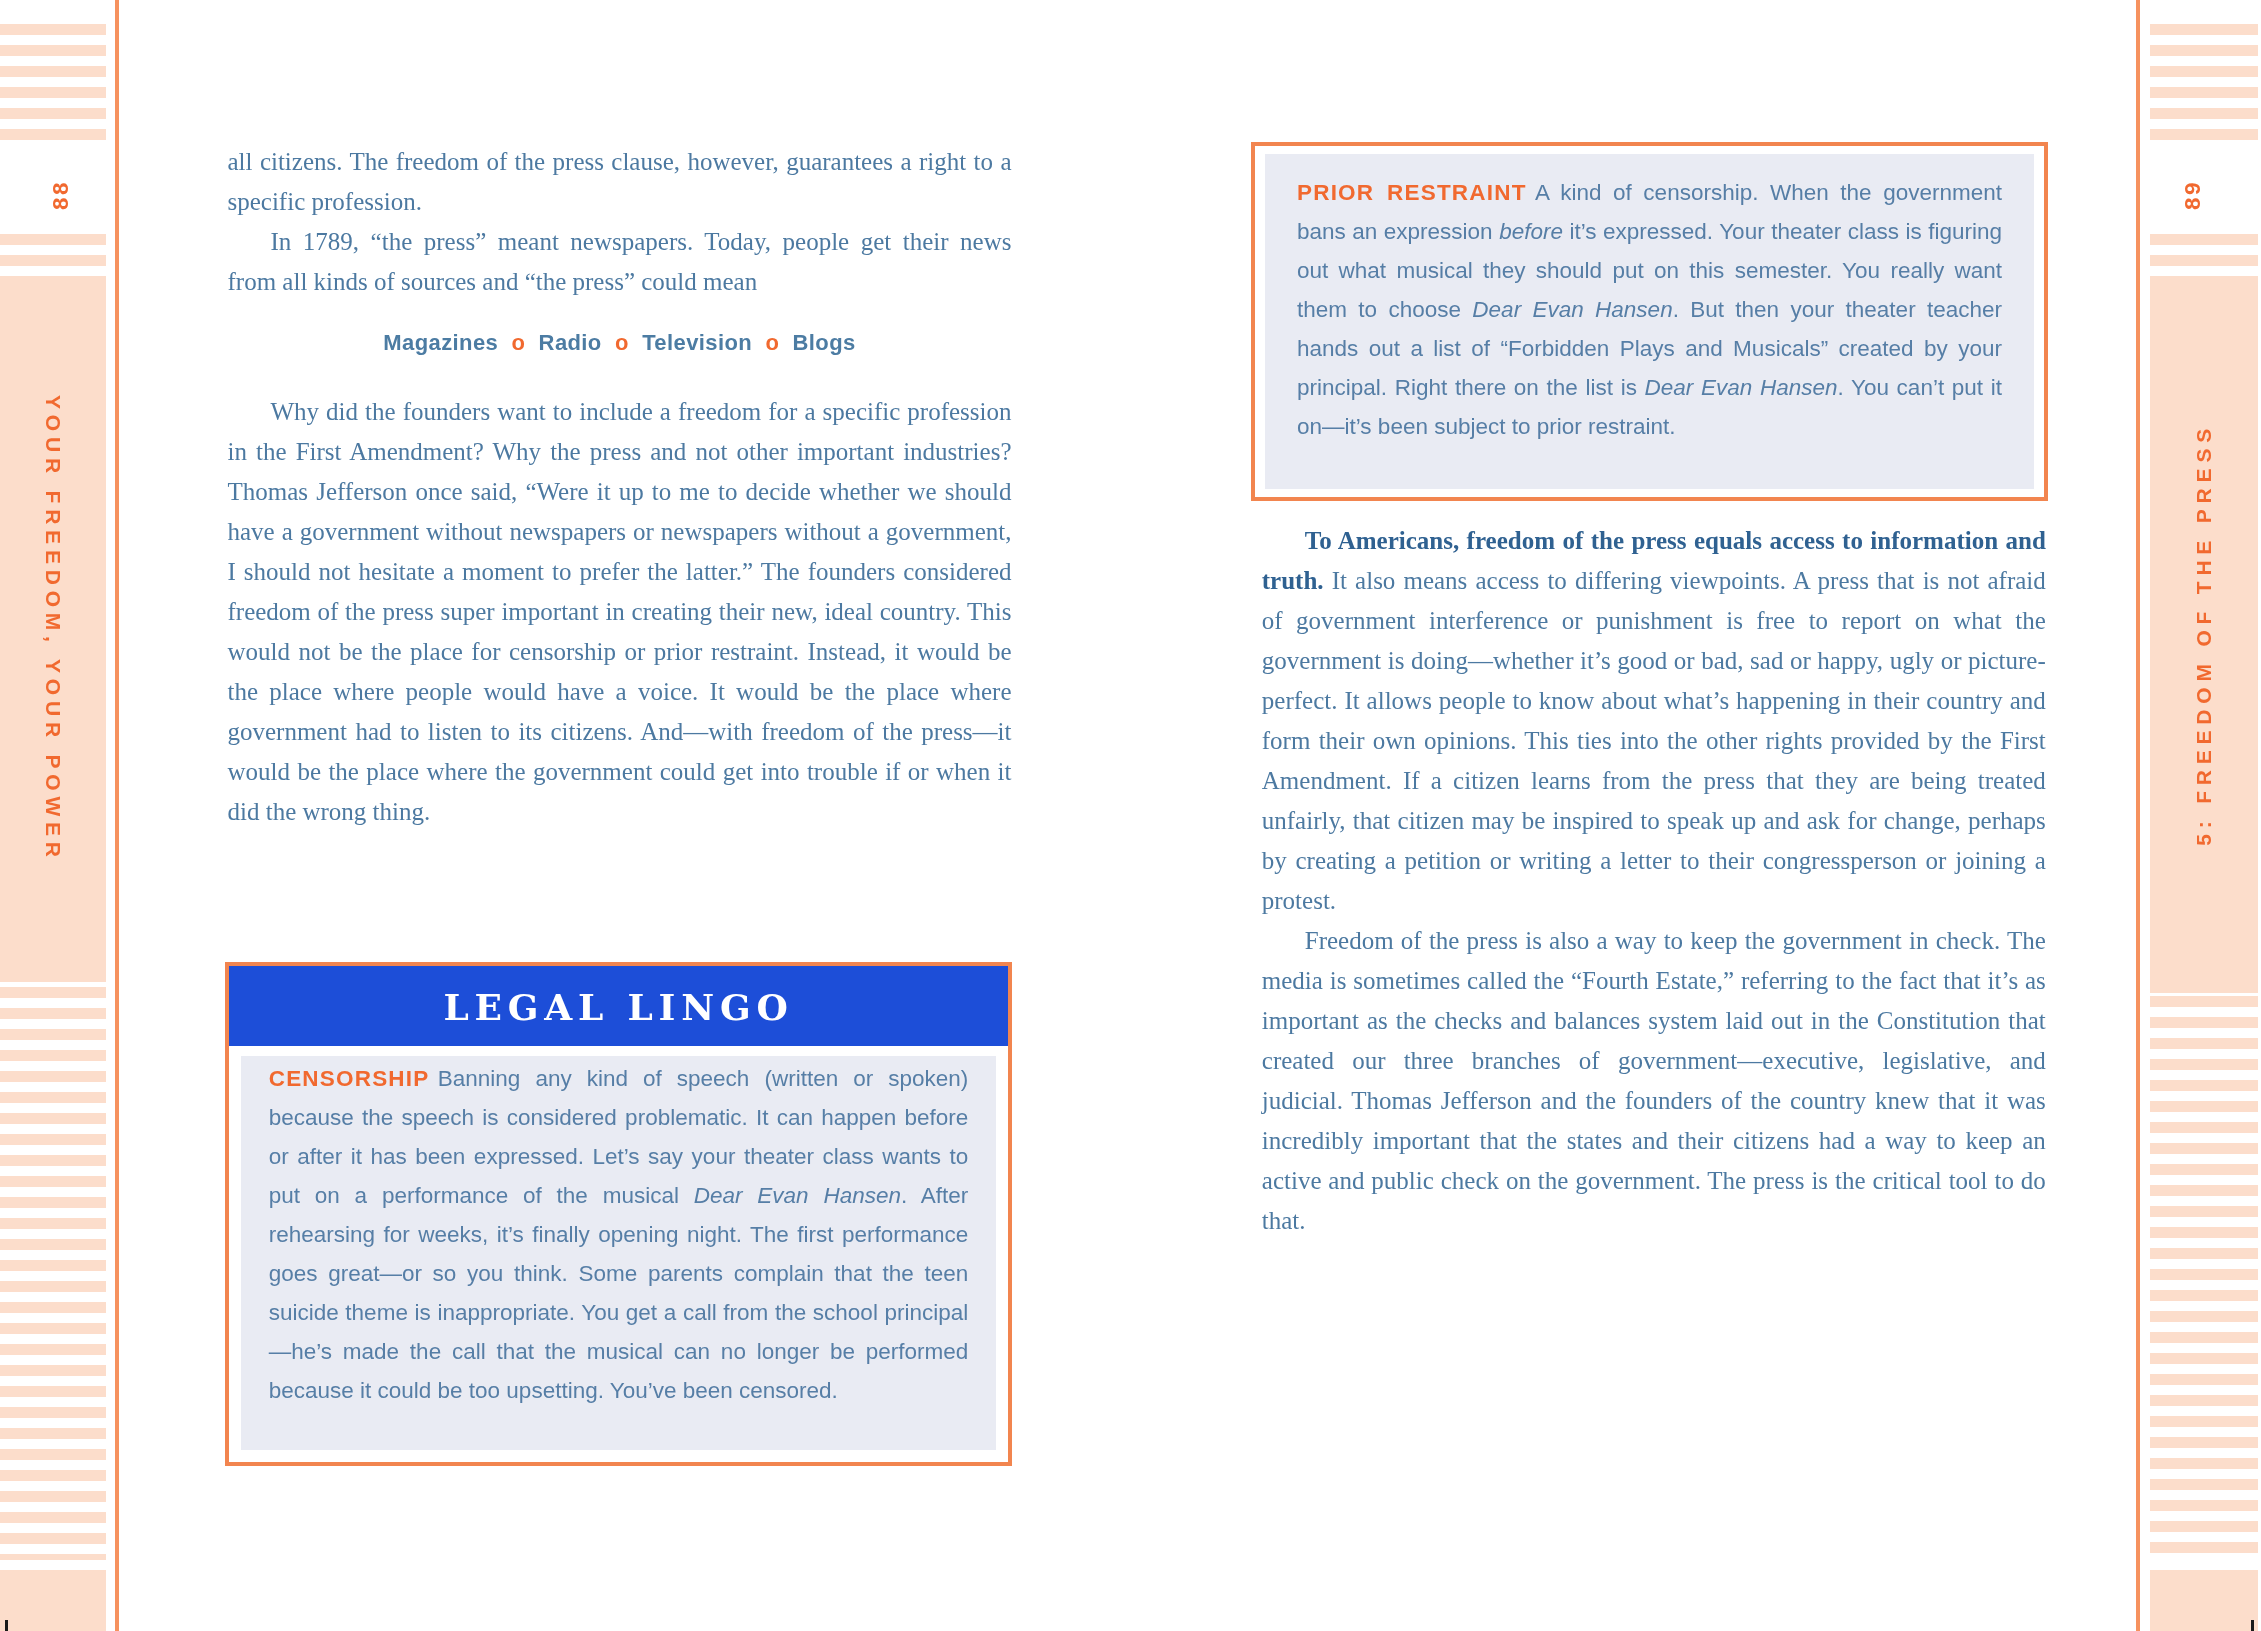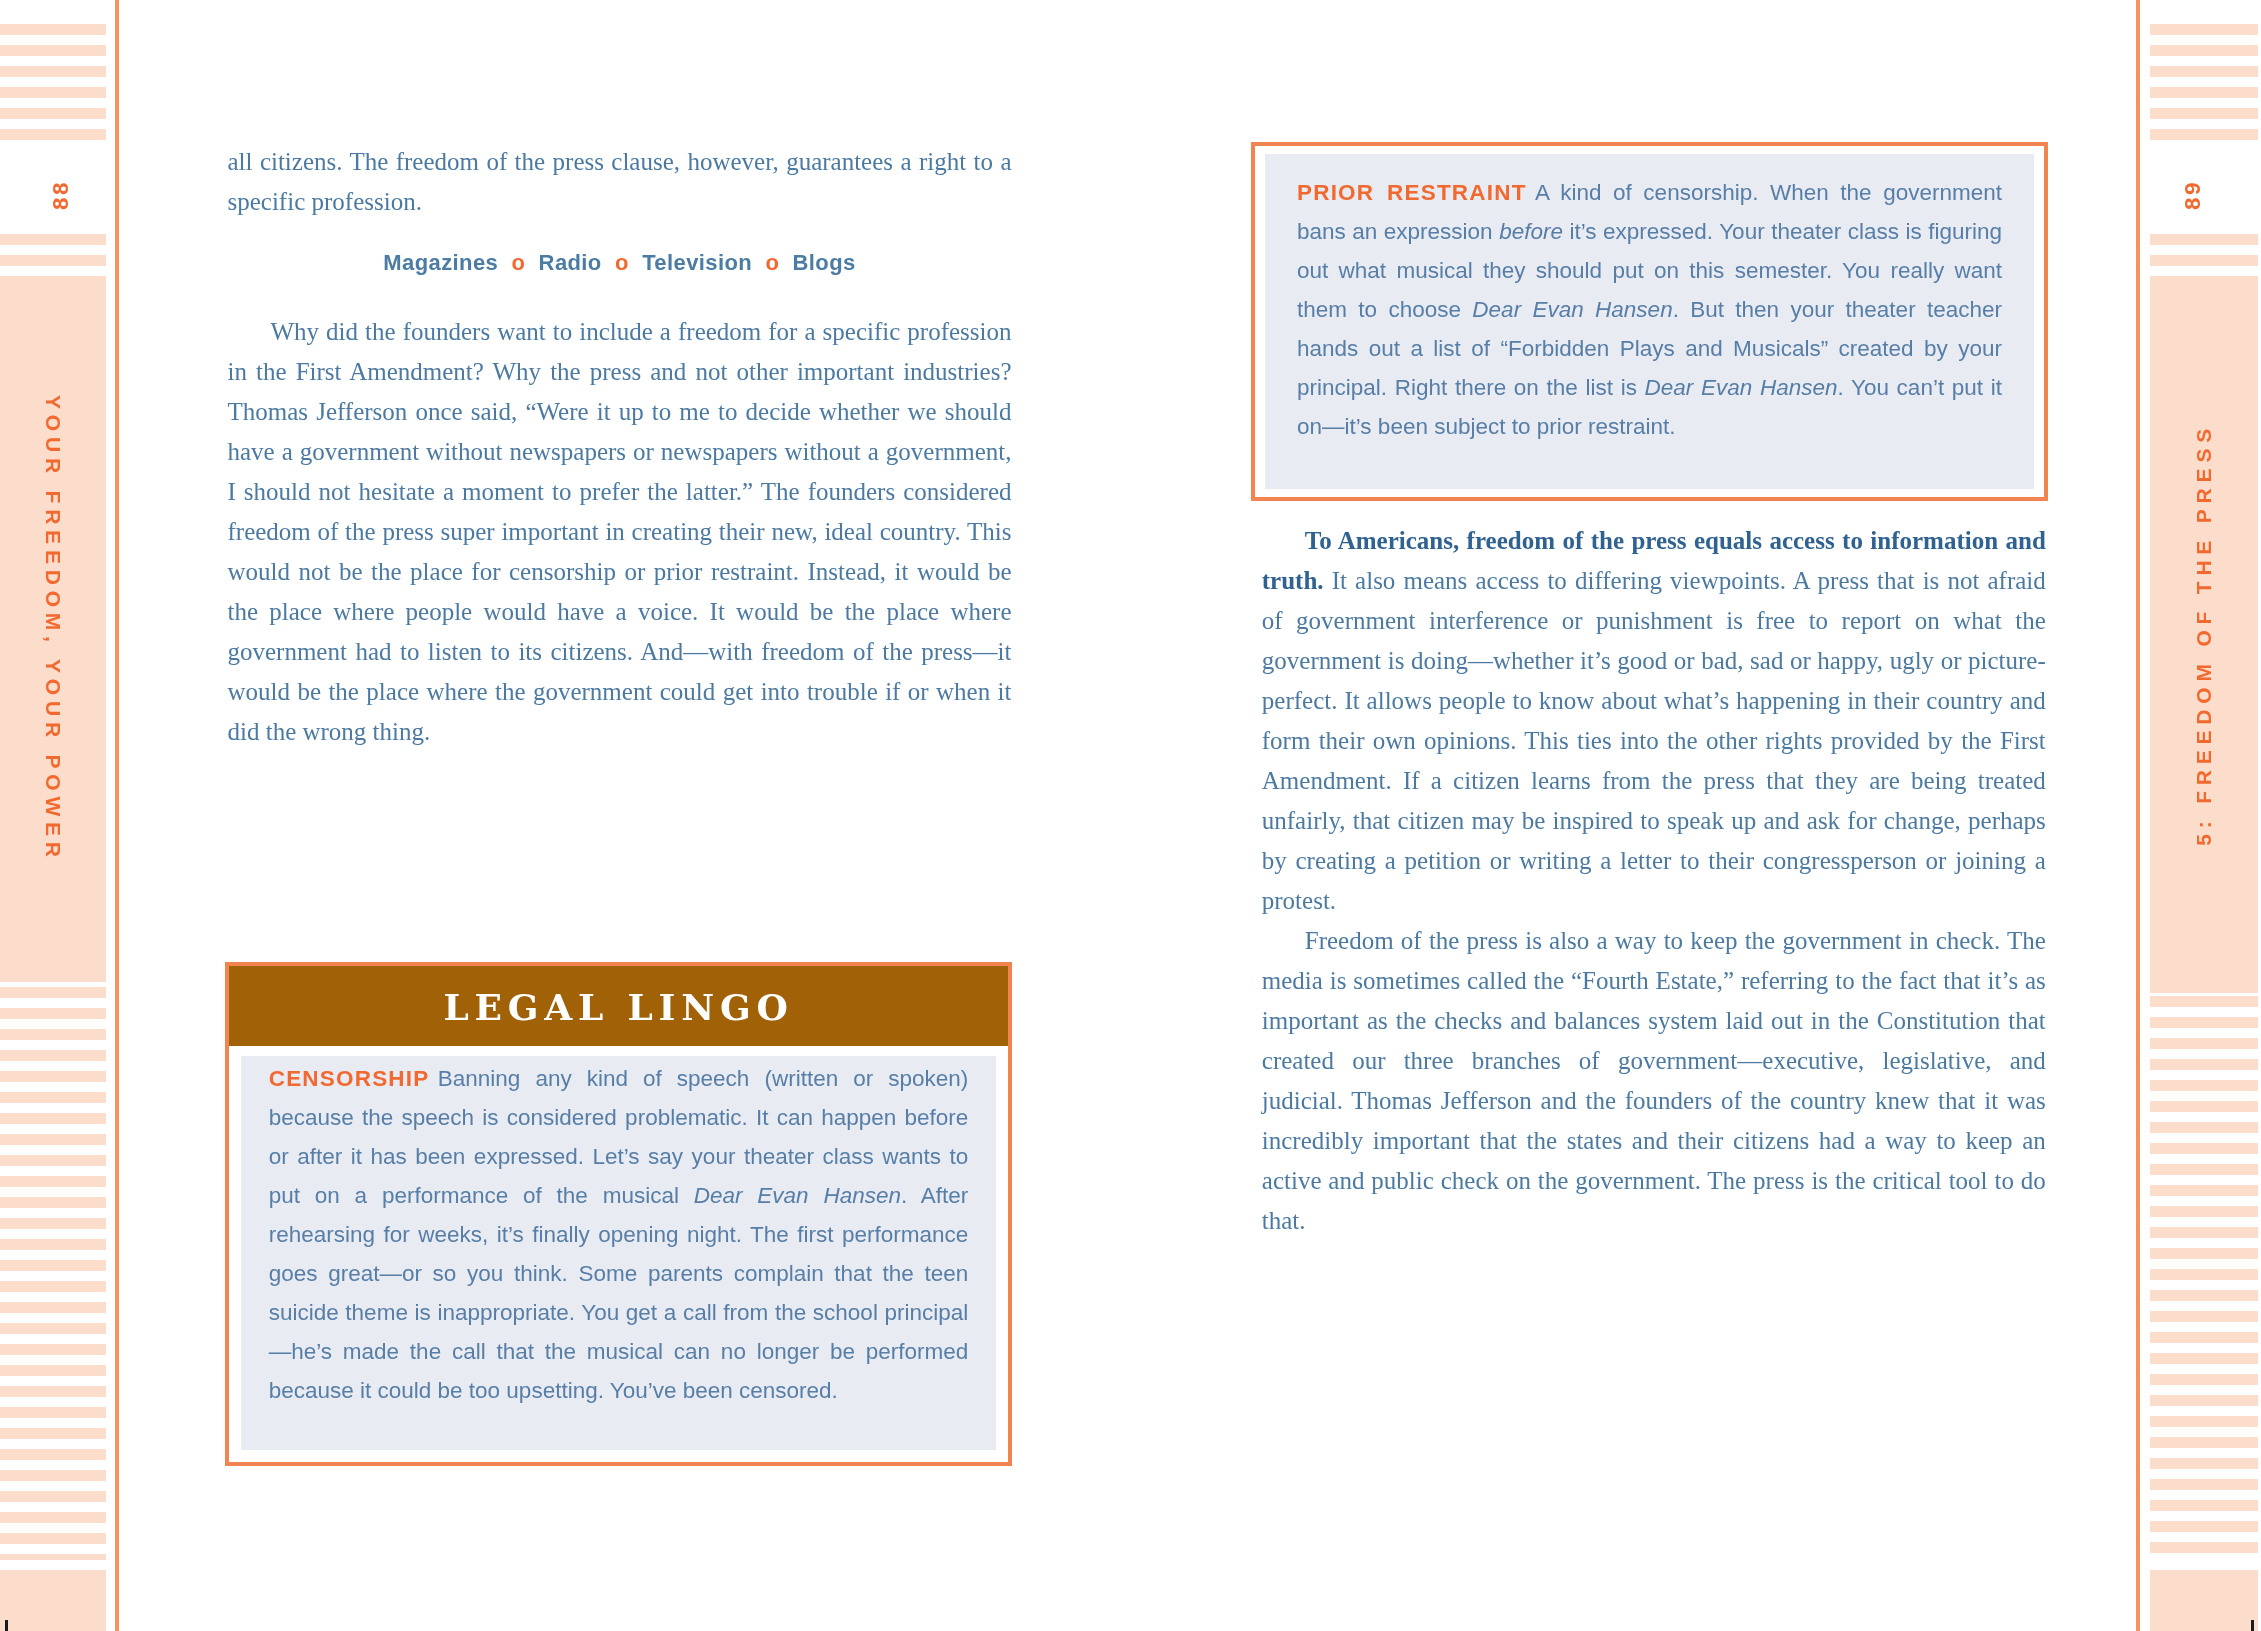--- a/index.html
+++ b/index.html
@@ -33,21 +33,21 @@
   .em{font-style:italic;}
   
   .media-list{
     margin:21.7px 0 30px;text-align:center;font-family:"Liberation Sans",sans-serif;
     font-weight:bold;font-size:22px;line-height:38px;color:#4C7CA3;letter-spacing:0.4px;
   }
   .media-bullet{color:#F1692F;margin:0 13.3px;}
   
   .def-box{position:absolute;border:4.2px solid #F2854F;background:#ffffff;box-sizing:border-box;}
   .lingo-header{
-    height:80px;background:#a16207;color:#ffffff;text-align:center;
+    height:80px;background:#1d4ed8;color:#ffffff;text-align:center;
     font-family:"DejaVu Serif",serif;font-weight:bold;font-size:36px;
     letter-spacing:5.8px;line-height:82px;
   }
   .panel{
     background:#E9EBF3;color:#567EA6;font-family:"Liberation Sans",sans-serif;
     font-size:22.5px;line-height:39px;text-align:justify;
   }
   .lingo-panel{margin:10px 11.7px 11.7px;padding:3px 28px;min-height:388px;}
   .prior-panel{margin:8.3px 10px;padding:18.3px 32px 13.3px;min-height:303px;}
   .term{font-weight:bold;color:#F1692F;letter-spacing:1.2px;margin-right:8.3px;}
@@ -76,20 +76,21 @@
   </div>
 <div class="stripe-seg" style="left:2150px;top:996px;width:108px;height:564px;"></div>
 <div class="solid-block" style="left:2150px;top:1570px;width:108px;height:62px;"></div>
 <div class="v-rule" style="left:2136px;"></div>
 <div class="crop-mark" style="left:2251px;top:1620px;width:2.5px;height:11.7px;"></div>
 
 <div class="page-col" style="left:225px;width:787px;height:1631px;">
 
   <div class="serif-body" style="top:142px;left:2.5px;width:784px;">
     <p>all citizens. The freedom of the press clause, however, guarantees a right to a specific profession.</p>
+    <p class="indent">In 1789, “the press” meant newspapers. Today, people get their news from all kinds of sources and “the press” could mean</p>
     <div class="media-list">
       <div><span>Magazines</span><span class="media-bullet">o</span><span>Radio</span><span class="media-bullet">o</span><span>Television</span><span class="media-bullet">o</span><span>Blogs</span></div>
     </div>
     <p class="indent">Why did the founders want to include a freedom for a specific profession in the First Amendment? Why the press and not other important industries? Thomas Jefferson once said, “Were it up to me to decide whether we should have a government without newspapers or newspapers without a government, I should not hesitate a moment to prefer the latter.” The founders considered freedom of the press super important in creating their new, ideal country. This would not be the place for censorship or prior restraint. Instead, it would be the place where people would have a voice. It would be the place where government had to listen to its citizens. And—with freedom of the press—it would be the place where the government could get into trouble if or when it did the wrong thing.</p>
   </div>
 
   <div class="def-box" style="left:0;top:962px;width:787px;">
     <div class="lingo-header">LEGAL LINGO</div>
     <div class="panel lingo-panel">
       <span class="term">CENSORSHIP</span><span><span>Banning any kind of speech (written or spoken) because the speech is considered problematic. It can happen before or after it has been expressed. Let’s say your theater class wants to put on a performance of the musical </span><span class="em">Dear Evan Hansen</span><span>. After rehearsing for weeks, it’s finally opening night. The first performance goes great—or so you think. Some parents complain that the teen suicide theme is inappropriate. You get a call from the school principal—he’s made the call that the musical can no longer be performed because it could be too upsetting. You’ve been censored.</span></span>

